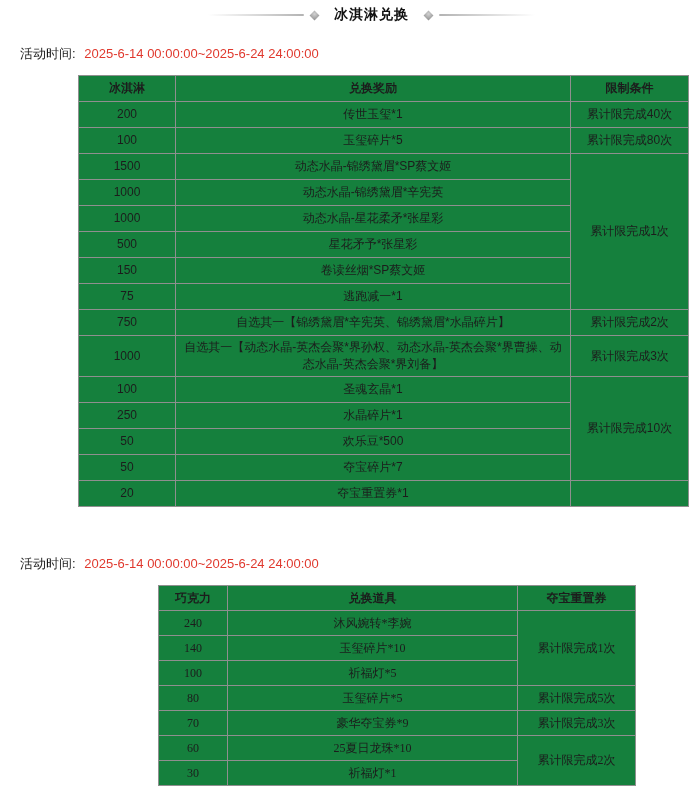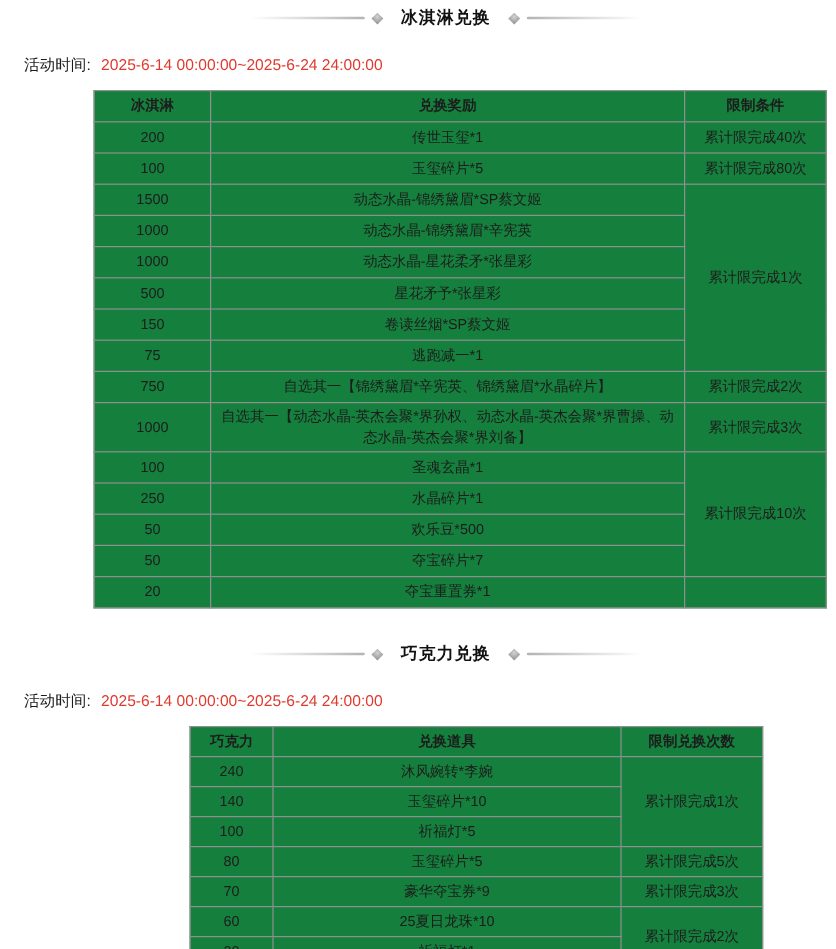--- a/index.html
+++ b/index.html
@@ -58,21 +58,21 @@
   #table-0 .c-cost   { width: 97px;  }
   #table-0 .c-reward { width: 395px; }
   #table-0 .c-limit  { width: 118px; }
 
   .section-gap { height: 28px; }
 
   #table-1 { margin: 13px 0 0 158px; width: 477px; }
   #table-1 .c-cost   { width: 69px;  }
   #table-1 .c-reward { width: 290px; }
   #table-1 .c-limit  { width: 118px; }
-  #table-1 th, #table-1 td { height: 25px; }
+  #table-1 th, #table-1 td { height: 25px; font-family: Liberation Serif, serif; }
 </style>
 </head>
 <body>
 
 <div class="page">
 
   <section>
     <div class="sec-title">
       <span class="deco-line left"></span>
       <span class="diamond"></span>
@@ -165,42 +165,35 @@
             <td>夺宝重置券*1</td>
             <td></td>
           </tr>
         </tbody>
     </table>
   </section>
 
   <div class="section-gap"></div>
 
   <section>
-    <div class="sec-title">
-      <span class="deco-line left"></span>
-      <span class="diamond"></span>
-      <span class="title-text">巧克力兑换</span>
-      <span class="diamond"></span>
-      <span class="deco-line right"></span>
-    </div>
     <div class="activity">
       <span class="label">活动时间:</span>
       <span class="time">2025-6-14 00:00:00~2025-6-24 24:00:00</span>
     </div>
     <table id="table-1">
       <colgroup>
           <col class="c-cost">
           <col class="c-reward">
           <col class="c-limit">
         </colgroup>
       <thead>
         <tr>
           <th>巧克力</th>
           <th>兑换道具</th>
-          <th>限制兑换次数</th>
+          <th>夺宝重置券</th>
         </tr>
       </thead>
       <tbody id="tbody-1">
           <tr>
             <td>240</td>
             <td>沐风婉转*李婉</td>
             <td rowspan="3">累计限完成1次</td>
           </tr>
           <tr>
             <td>140</td>

